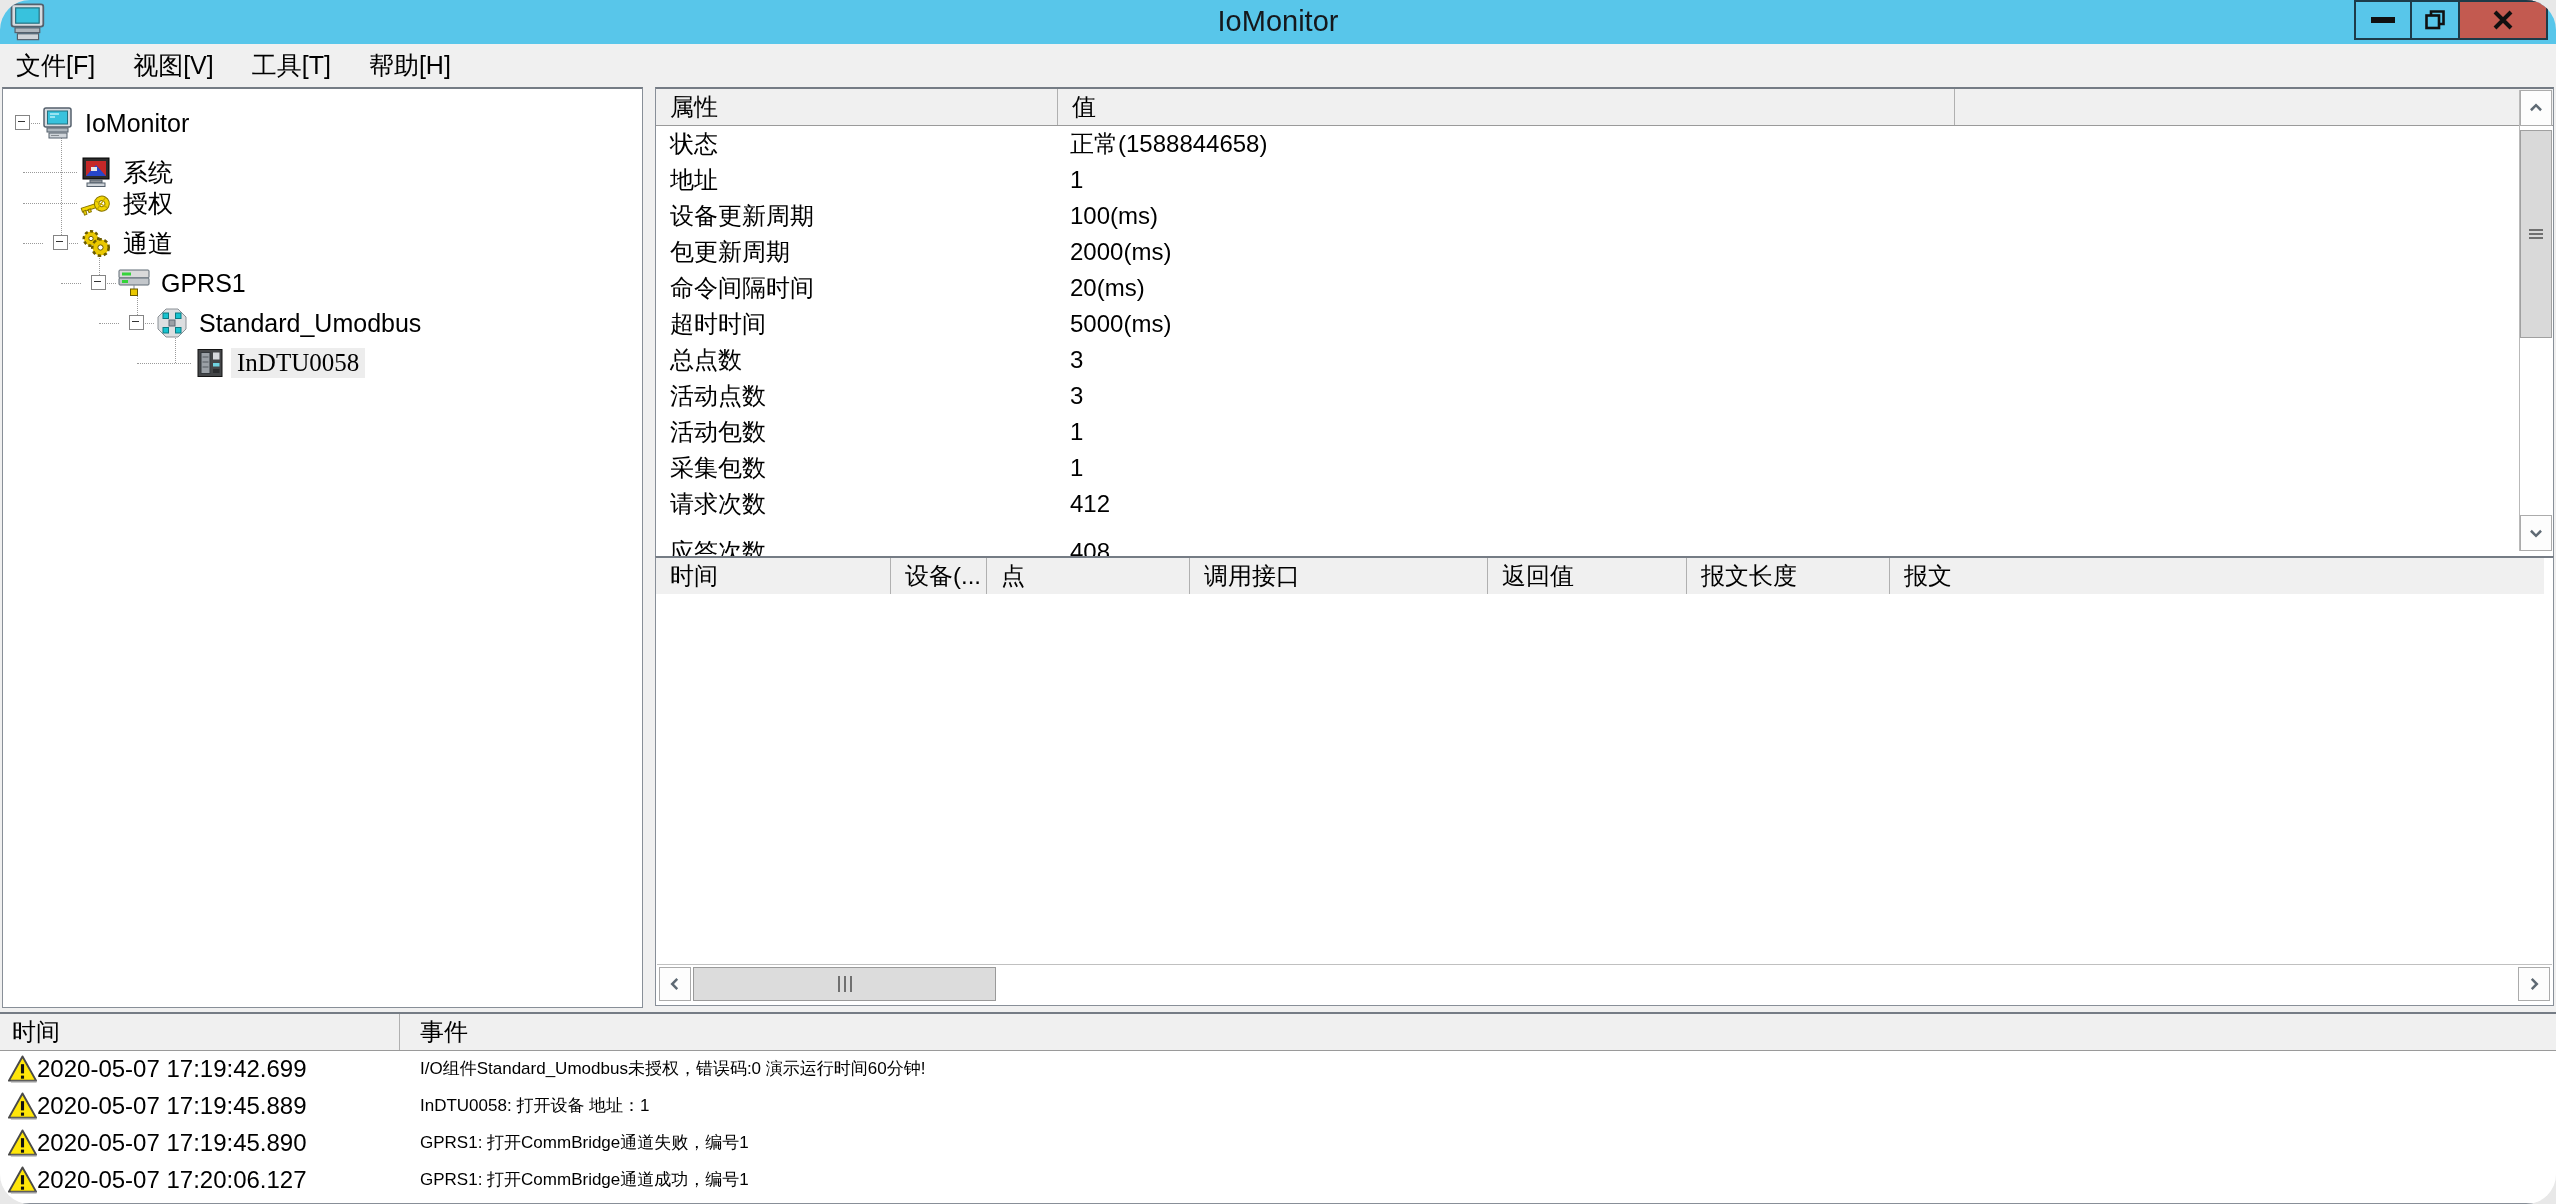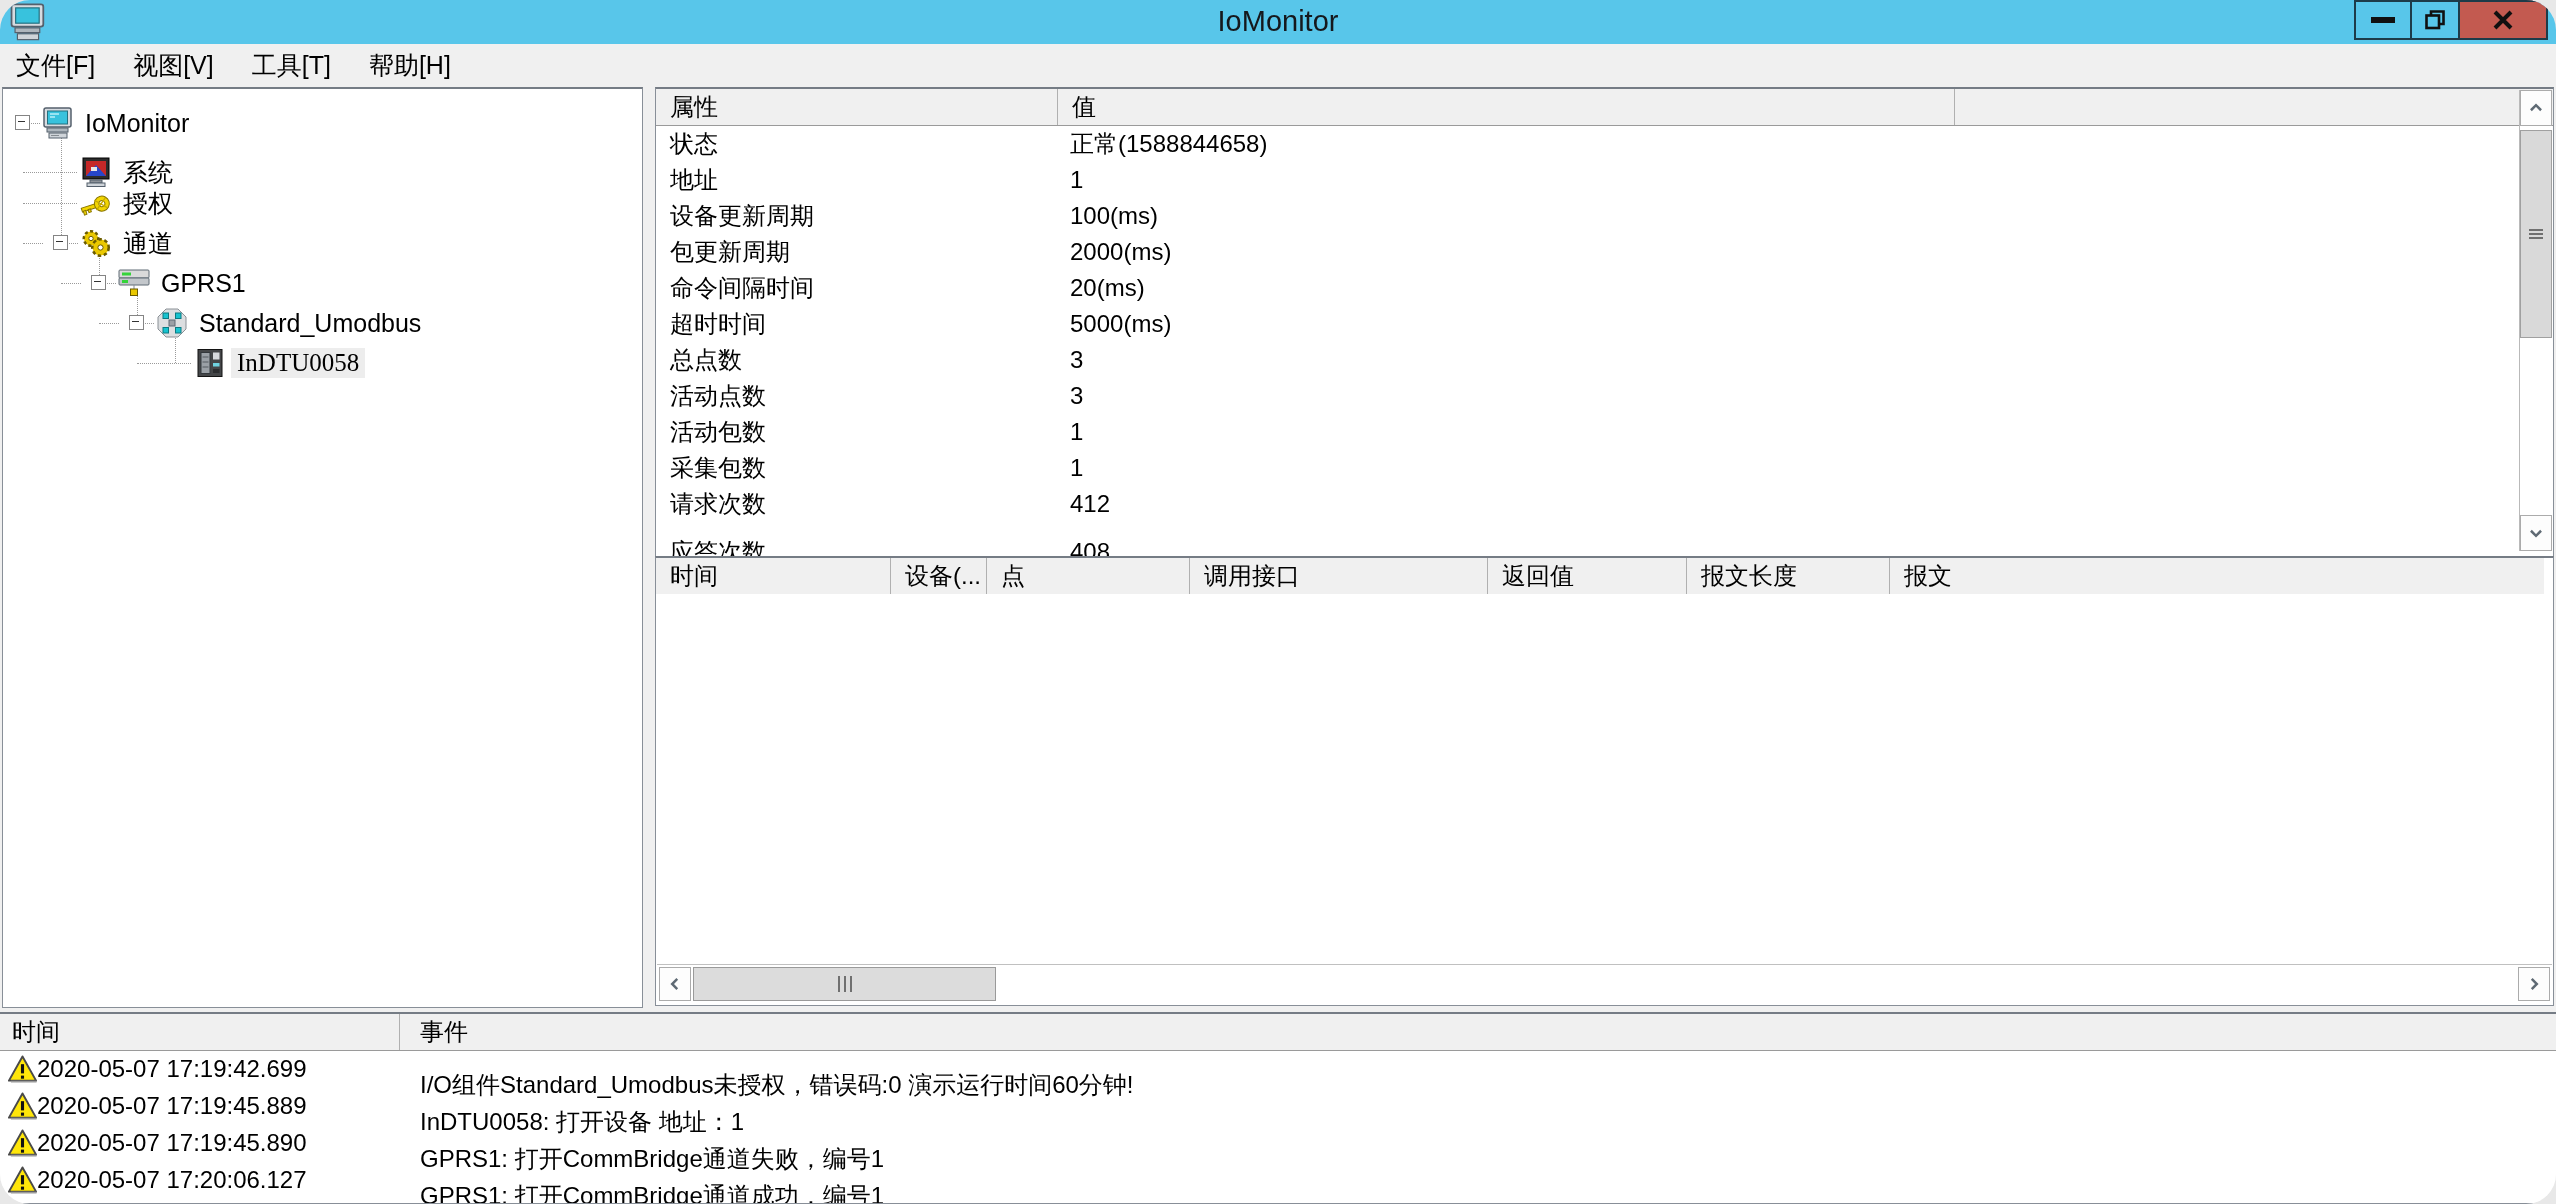--- a/index.html
+++ b/index.html
@@ -67,21 +67,21 @@
   .h-btn{position:absolute;top:2px;width:32px;height:34px;background:#fdfdfd;border:1px solid #ababab;
          box-sizing:border-box;display:flex;align-items:center;justify-content:center;}
   .h-thumb{position:absolute;top:2px;height:34px;background:#dcdcdc;border:1px solid #9a9a9a;
            box-sizing:border-box;display:flex;align-items:center;justify-content:center;}
 
   
   #event-panel{left:0;top:1012px;width:2556px;height:192px;border-left:none;border-right:none;}
   .event-row{position:absolute;left:0;width:100%;height:37px;}
   .event-row .warn{position:absolute;left:7px;top:3px;width:31px;height:31px;}
   .event-time{position:absolute;left:37px;top:0;font-size:24px;line-height:36px;white-space:nowrap;text-align:right;}
-  .event-text{position:absolute;left:420px;top:16px;font-size:24px;line-height:36px;white-space:nowrap;}
+  .event-text{position:absolute;left:420px;top:0;font-size:17px;line-height:36px;white-space:nowrap;}
 </style>
 </head>
 <body>
 
 <div id="app">
 
   <div class="titlebar">
     <svg class="app-icon" viewBox="0 0 34 34">
       <rect x="3" y="2" width="27" height="19" rx="2" fill="#d7dbe0" stroke="#55606c" stroke-width="1.5"></rect>
       <rect x="6.5" y="5" width="20" height="13" fill="#38c2dd" stroke="#23707f"></rect>

